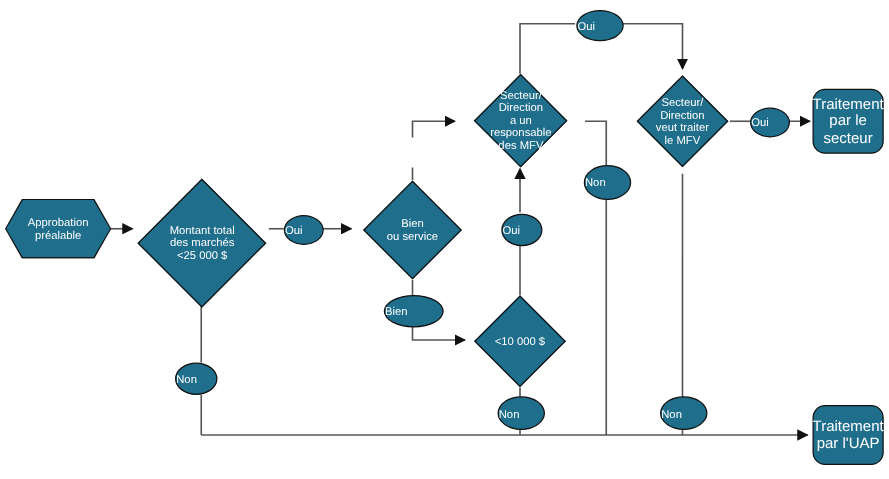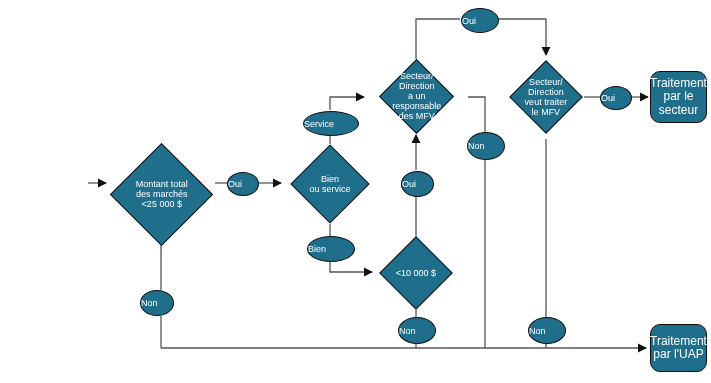--- a/index.html
+++ b/index.html
@@ -134,20 +134,26 @@
       <path d="M 485 158 L 485 348"></path>
 
       <path d="M 584 97 L 600 97"></path>
       <path d="M 630 97 L 648 97" marker-end="url(#arrow)"></path>
 
       <path d="M 546 139 L 546 318"></path>
       <path d="M 546 342 L 546 348"></path>
     </g>
   </svg>
 
+  <div class="hexwrap" style="left:4px; top:159px; width:85px; height:48px;">
+    <div class="hexagon node">
+      <span>Approbation
+préalable</span>
+    </div>
+  </div>
 
   <div class="node diamond" style="left:125px; top:158px; width:73px; height:73px;">
     <span class="dlabel">Montant total
 des marchés
 &lt;25 000 $</span>
   </div>
 
   <div class="node diamond" style="left:302px; top:156px; width:56px; height:56px;">
     <span class="dlabel">Bien
 ou service</span>
@@ -183,23 +189,20 @@
   </div>
 
   <div class="oval" style="left:227px; top:172px; width:30px; height:22px;">
     <span>Oui</span>
   </div>
 
   <div class="oval" style="left:140px; top:290px; width:32px; height:24px;">
     <span>Non</span>
   </div>
 
-  <div class="oval" style="left:303px; top:111px; width:54px; height:23px;">
-    <span>Service</span>
-  </div>
 
   <div class="oval" style="left:307px; top:236px; width:46px; height:24px;">
     <span>Bien</span>
   </div>
 
   <div class="oval" style="left:401px; top:171px; width:31px; height:24px;">
     <span>Oui</span>
   </div>
 
   <div class="oval" style="left:398px; top:317px; width:36px; height:25px;">

